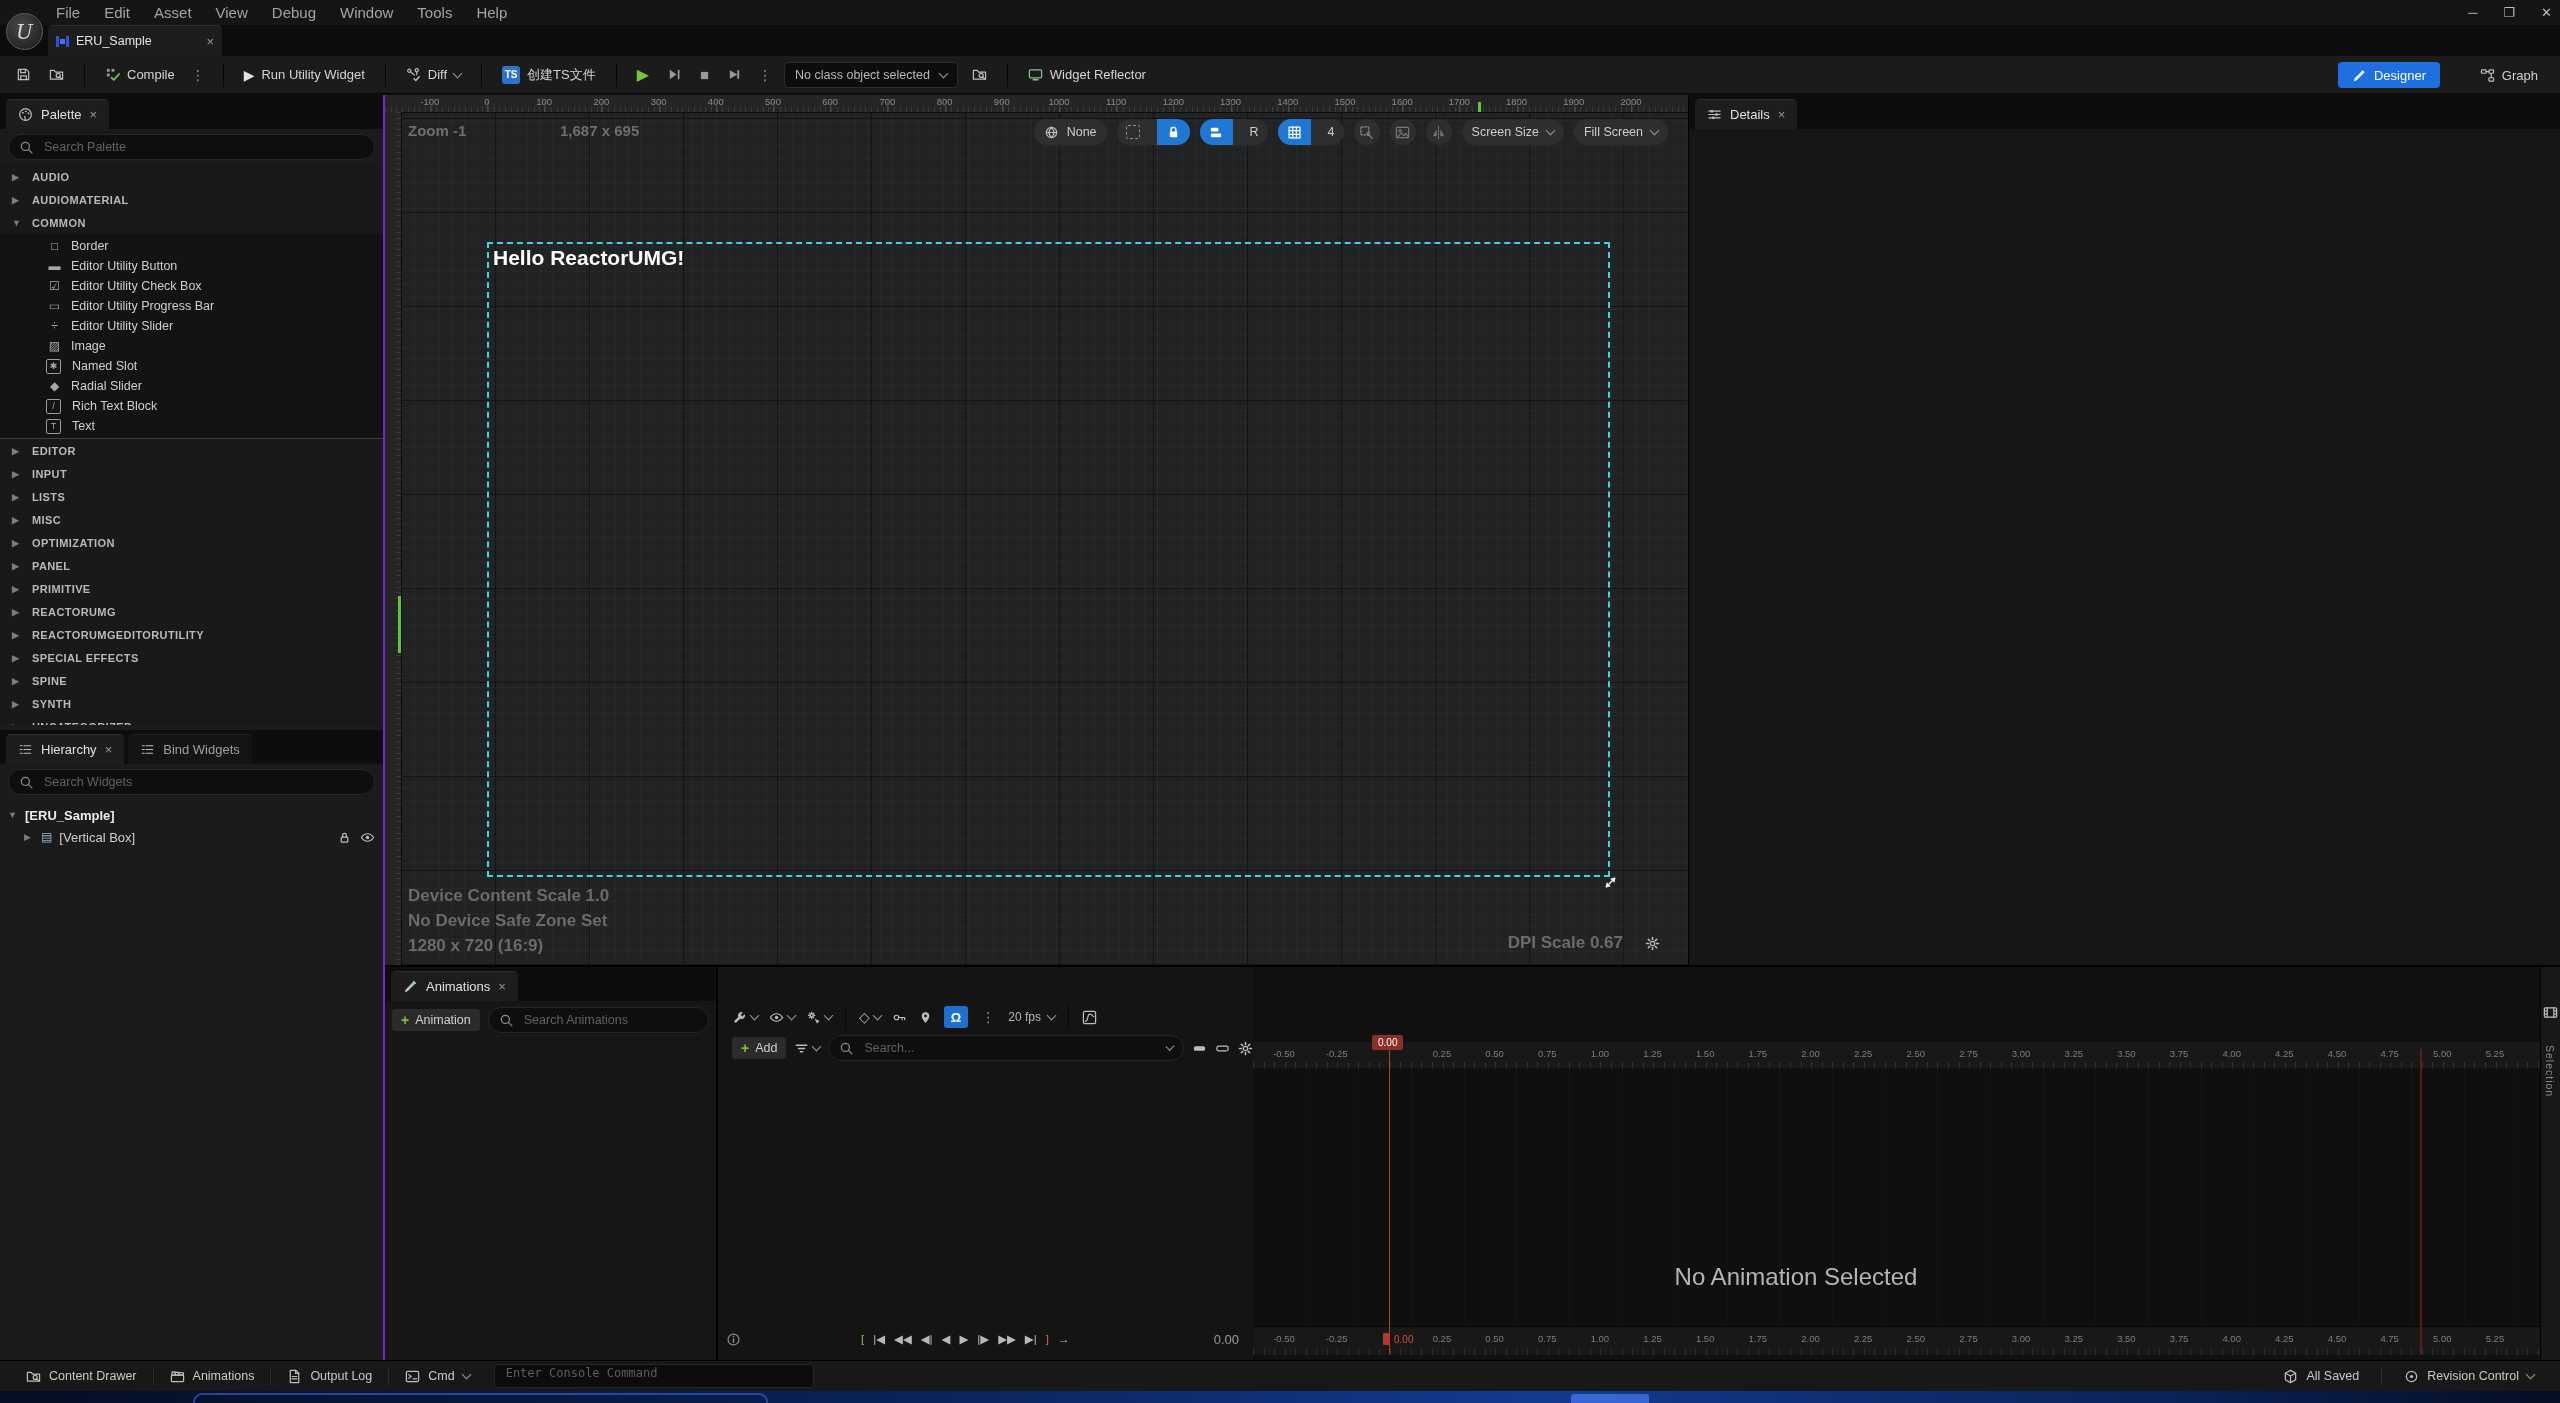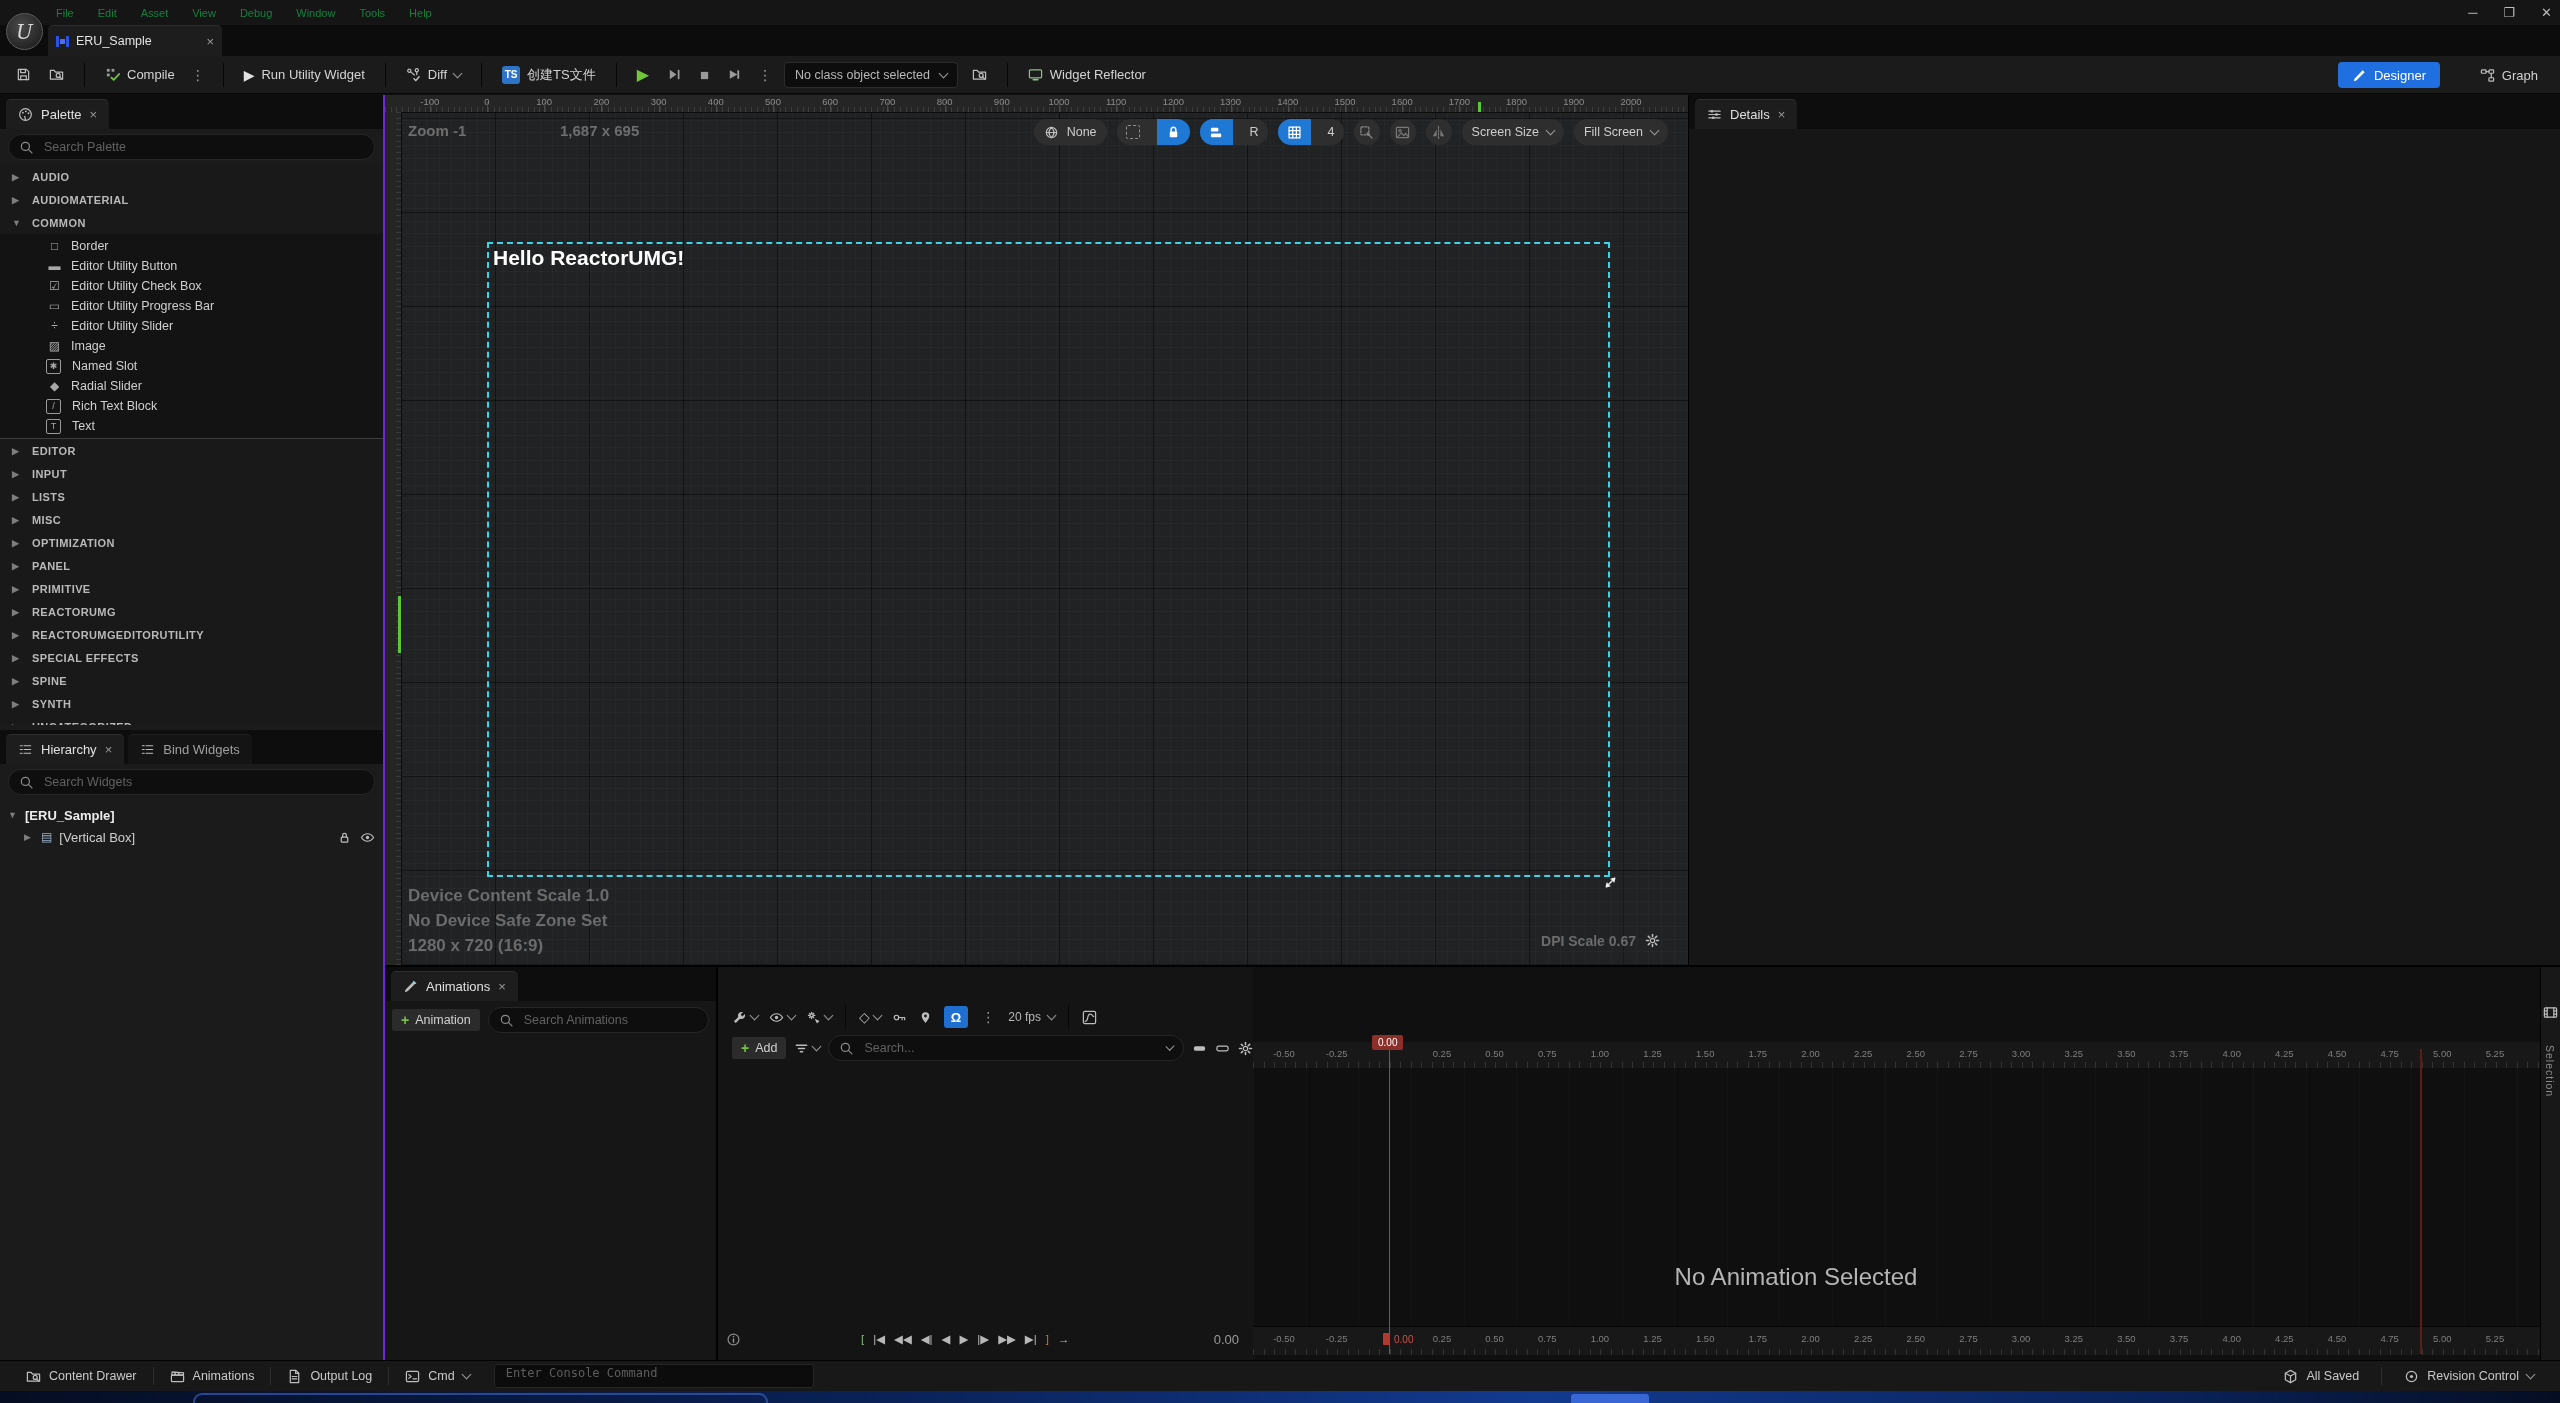--- a/index.html
+++ b/index.html
@@ -5,21 +5,21 @@
   html,body{margin:0;padding:0;background:#000;}
   .app{position:relative;width:2560px;height:1403px;background:#111;overflow:hidden;
        font-family:"Liberation Sans",sans-serif;color:#cfcfcf;font-size:13px;
        -webkit-font-smoothing:antialiased;}
   .abs{position:absolute;}
   .row{display:flex;align-items:center;}
   svg{display:block;}
   
   .titlebar{left:0;top:0;width:2560px;height:25px;background:#151515;}
   .menu{left:46px;top:0;height:25px;display:flex;align-items:center;gap:4px;}
-  .menu-item{padding:0 10px;color:#15803d;font-size:11px;cursor:default;}
+  .menu-item{padding:0 10px;color:#a3a3a3;font-size:15px;cursor:default;}
   .win-controls{right:8px;top:0;height:25px;display:flex;align-items:center;gap:26px;color:#bdbdbd;font-size:13px;}
   .tabrow{left:0;top:25px;width:2560px;height:31px;background:#0c0c0c;border-bottom:1px solid #000;}
   .asset-tab{left:48px;top:25px;width:158px;height:30px;background:#1d1d1d;border-radius:5px 5px 0 0;
              display:flex;align-items:center;padding:0 8px;gap:7px;border-top:1px solid #2e2e2e;}
   .asset-tab .label{color:#e3e3e3;font-size:12.5px;flex:1;}
   .xbtn{color:#9a9a9a;font-size:13px;line-height:1;}
   .wbico{width:13px;height:13px;position:relative;}
   .wbico i{position:absolute;background:#2e52e0;}
   .parentclass{right:10px;top:30px;font-size:12px;color:#8a8a8a;}
   .parentclass b{color:#c9c9c9;font-weight:normal;border-bottom:1px dotted #9a9a9a;margin-left:5px;}
@@ -75,21 +75,21 @@
         background:repeating-linear-gradient(180deg,#3c3c3c 0 1px,transparent 1px 5.72px);}
   .canvas-grid{left:16px;top:17px;width:1287px;height:853px;position:absolute;background-color:#212224;
       background-image:
         repeating-linear-gradient(90deg,rgba(255,255,255,.025) 0 1px,transparent 1px 12.6px),
         repeating-linear-gradient(0deg,rgba(255,255,255,.025) 0 1px,transparent 1px 12.6px),
         repeating-linear-gradient(90deg,rgba(0,0,0,.45) 0 1px,transparent 1px 94px),
         repeating-linear-gradient(0deg,rgba(0,0,0,.45) 0 1px,transparent 1px 94px);}
   .zoomtxt{position:absolute;left:23px;top:27px;font-size:15px;font-weight:bold;color:#6e6e6e;}
   .dimtxt{position:absolute;left:175px;top:27px;font-size:15px;font-weight:bold;color:#6e6e6e;}
   .cstatus{position:absolute;left:23px;top:788px;font-size:17px;font-weight:bold;color:#6b6b6b;line-height:25px;}
-  .dpi{position:absolute;right:28px;top:838px;font-size:14px;font-weight:bold;color:#6b6b6b;display:flex;gap:9px;align-items:flex-start;}
+  .dpi{position:absolute;right:28px;top:838px;font-size:17px;font-weight:bold;color:#6b6b6b;display:flex;gap:22px;align-items:center;}
   .cc-bar{position:absolute;top:24px;right:20px;display:flex;gap:10px;align-items:center;}
   .pill{background:rgba(47,47,47,.95);border-radius:14px;height:26px;display:flex;align-items:center;
         padding:0 10px;gap:8px;color:#cdcdcd;font-size:12.5px;}
   .pill.seg{padding:0;overflow:hidden;}
   .pillseg{height:26px;display:flex;align-items:center;padding:0 9px;}
   .pillseg.blue{background:#1f78d4;}
   .roundbtn{width:26px;height:26px;border-radius:50%;background:rgba(47,47,47,.95);display:flex;align-items:center;justify-content:center;}
   .dashedsq{width:12px;height:12px;border:1.4px dashed #8f8f8f;border-radius:2px;}
   .selrect{position:absolute;left:102px;top:147px;width:1123px;height:635px;border:2px dashed #3ed3e9;box-sizing:border-box;}
   .hello{position:absolute;left:108px;top:151px;font-size:21px;font-weight:bold;color:#fff;}

